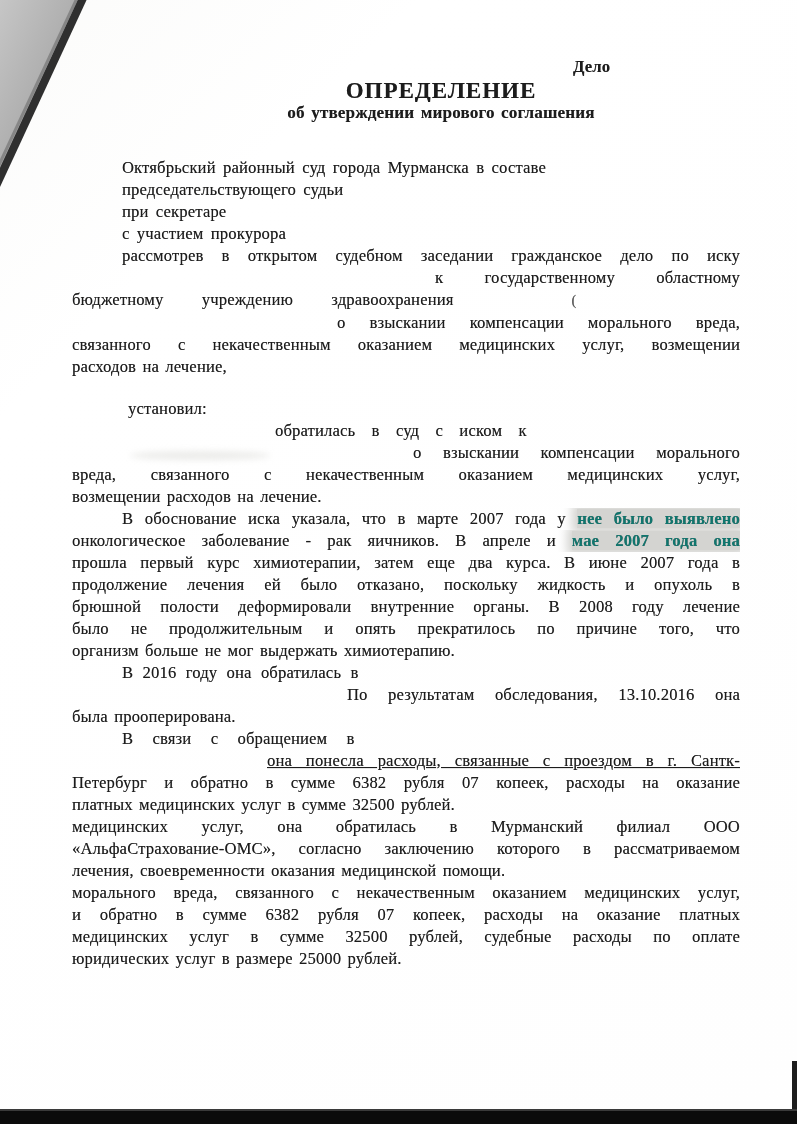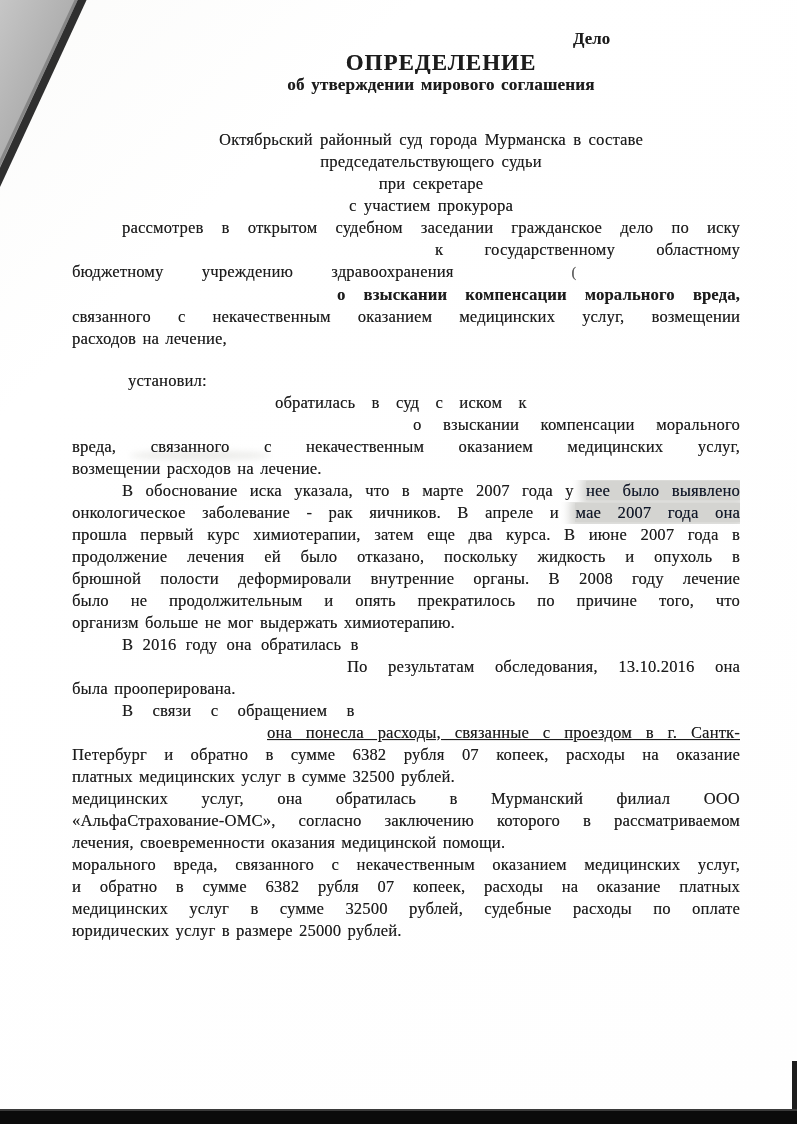--- a/index.html
+++ b/index.html
@@ -13,34 +13,34 @@
     background:linear-gradient(135deg,#fbfbfa 0%,#ffffff 22%,#fefefe 100%);
   }
   .doc{
     position:absolute;left:72px;top:0;width:668px;
     color:#1c1c1c;font-size:16.5px;letter-spacing:0.2px;
     text-shadow:0.2px 0.2px 0.6px rgba(0,0,0,0.5);
   }
   .ln{min-height:22px;line-height:22px;overflow:hidden;text-align:left;word-spacing:2px;}
   .j{text-align:justify;text-align-last:justify;text-justify:inter-word;word-spacing:normal;}
   .ind{padding-left:50px;}
-  .case{margin-top:28px;padding-left:501px;font-weight:bold;}
+  .case{margin-top:56px;padding-left:501px;font-weight:bold;}
   .title{margin-top:2px;text-align:center;padding-left:70px;font-weight:bold;font-size:23px;letter-spacing:1px;}
   .subtitle{text-align:center;padding-left:70px;font-weight:bold;font-size:17px;}
   .daterow{margin-top:24px;display:flex;justify-content:space-between;font-weight:bold;line-height:22px;}
   .daterow .left{padding-left:50px;}
   .mt-intro{margin-top:33px;}
   .heading{margin-top:20px;text-align:left;padding-left:56px;}
-  .ws3{word-spacing:3px;text-align:center;}
+  .ws3{word-spacing:3px;}
   .ws5{word-spacing:5px;}
   .ws12{word-spacing:12px;}
   .ws15{word-spacing:15px;}
   .ws34{word-spacing:34px;}
   .gap{display:inline-block;height:1px;vertical-align:baseline;}
-  .hl{font-weight:normal;color:#0f172a;background:#d4d4d1;box-shadow:0 0 9px 5px #d4d4d1;}
+  .hl{font-weight:bold;color:#0f766e;background:#d4d4d1;box-shadow:0 0 9px 5px #d4d4d1;}
   .paren{color:#5a5a5a;font-size:14px;}
   .smudge{position:absolute;left:130px;top:451px;width:140px;height:9px;background:#ececea;border-radius:50%;filter:blur(3px);}
   .corner-svg{position:absolute;top:0;left:0;}
   .bottom-band{position:absolute;left:0;right:0;bottom:0;height:13px;background:#0b0b0b;border-top:2px solid #3a3a3a;}
   .edge-sliver{position:absolute;right:0;bottom:11px;width:5px;height:52px;background:#1d1d1d;}
 </style>
 </head>
 <body>
 
 <div class="page">
@@ -68,21 +68,21 @@
 
 
     <div class="ln ind ws3 mt-intro">Октябрьский районный суд города Мурманска в составе</div>
     <div class="ln ind ws3">председательствующего судьи</div>
     <div class="ln ind ws3">при секретаре</div>
     <div class="ln ind ws3">с участием прокурора</div>
     <div class="ln ind j">рассмотрев в открытом судебном заседании гражданское дело по иску</div>
 
     <div class="ln j" style="padding-left:363px;">к государственному областному</div>
     <div class="ln"><span class="ws34">бюджетному учреждению здравоохранения</span><span class="gap" style="width:118px"></span><span class="paren">(</span></div>
-    <div class="ln j" style="padding-left:265px;font-weight:bold;">о взыскании компенсации морального вреда,</div>
+    <div class="ln j" style="padding-left:265px;">о взыскании компенсации морального вреда,</div>
     <div class="ln j">связанного с некачественным оказанием медицинских услуг, возмещении</div>
     <div class="ln">расходов на лечение,</div>
 
     <div class="ln heading">установил:</div>
 
     <div class="ln ws12" style="padding-left:203px;">обратилась в суд с иском к</div>
     <div class="ln j" style="padding-left:341px;">о взыскании компенсации морального</div>
     <div class="ln j">вреда, связанного с некачественным оказанием медицинских услуг,</div>
     <div class="ln">возмещении расходов на лечение.</div>
 

